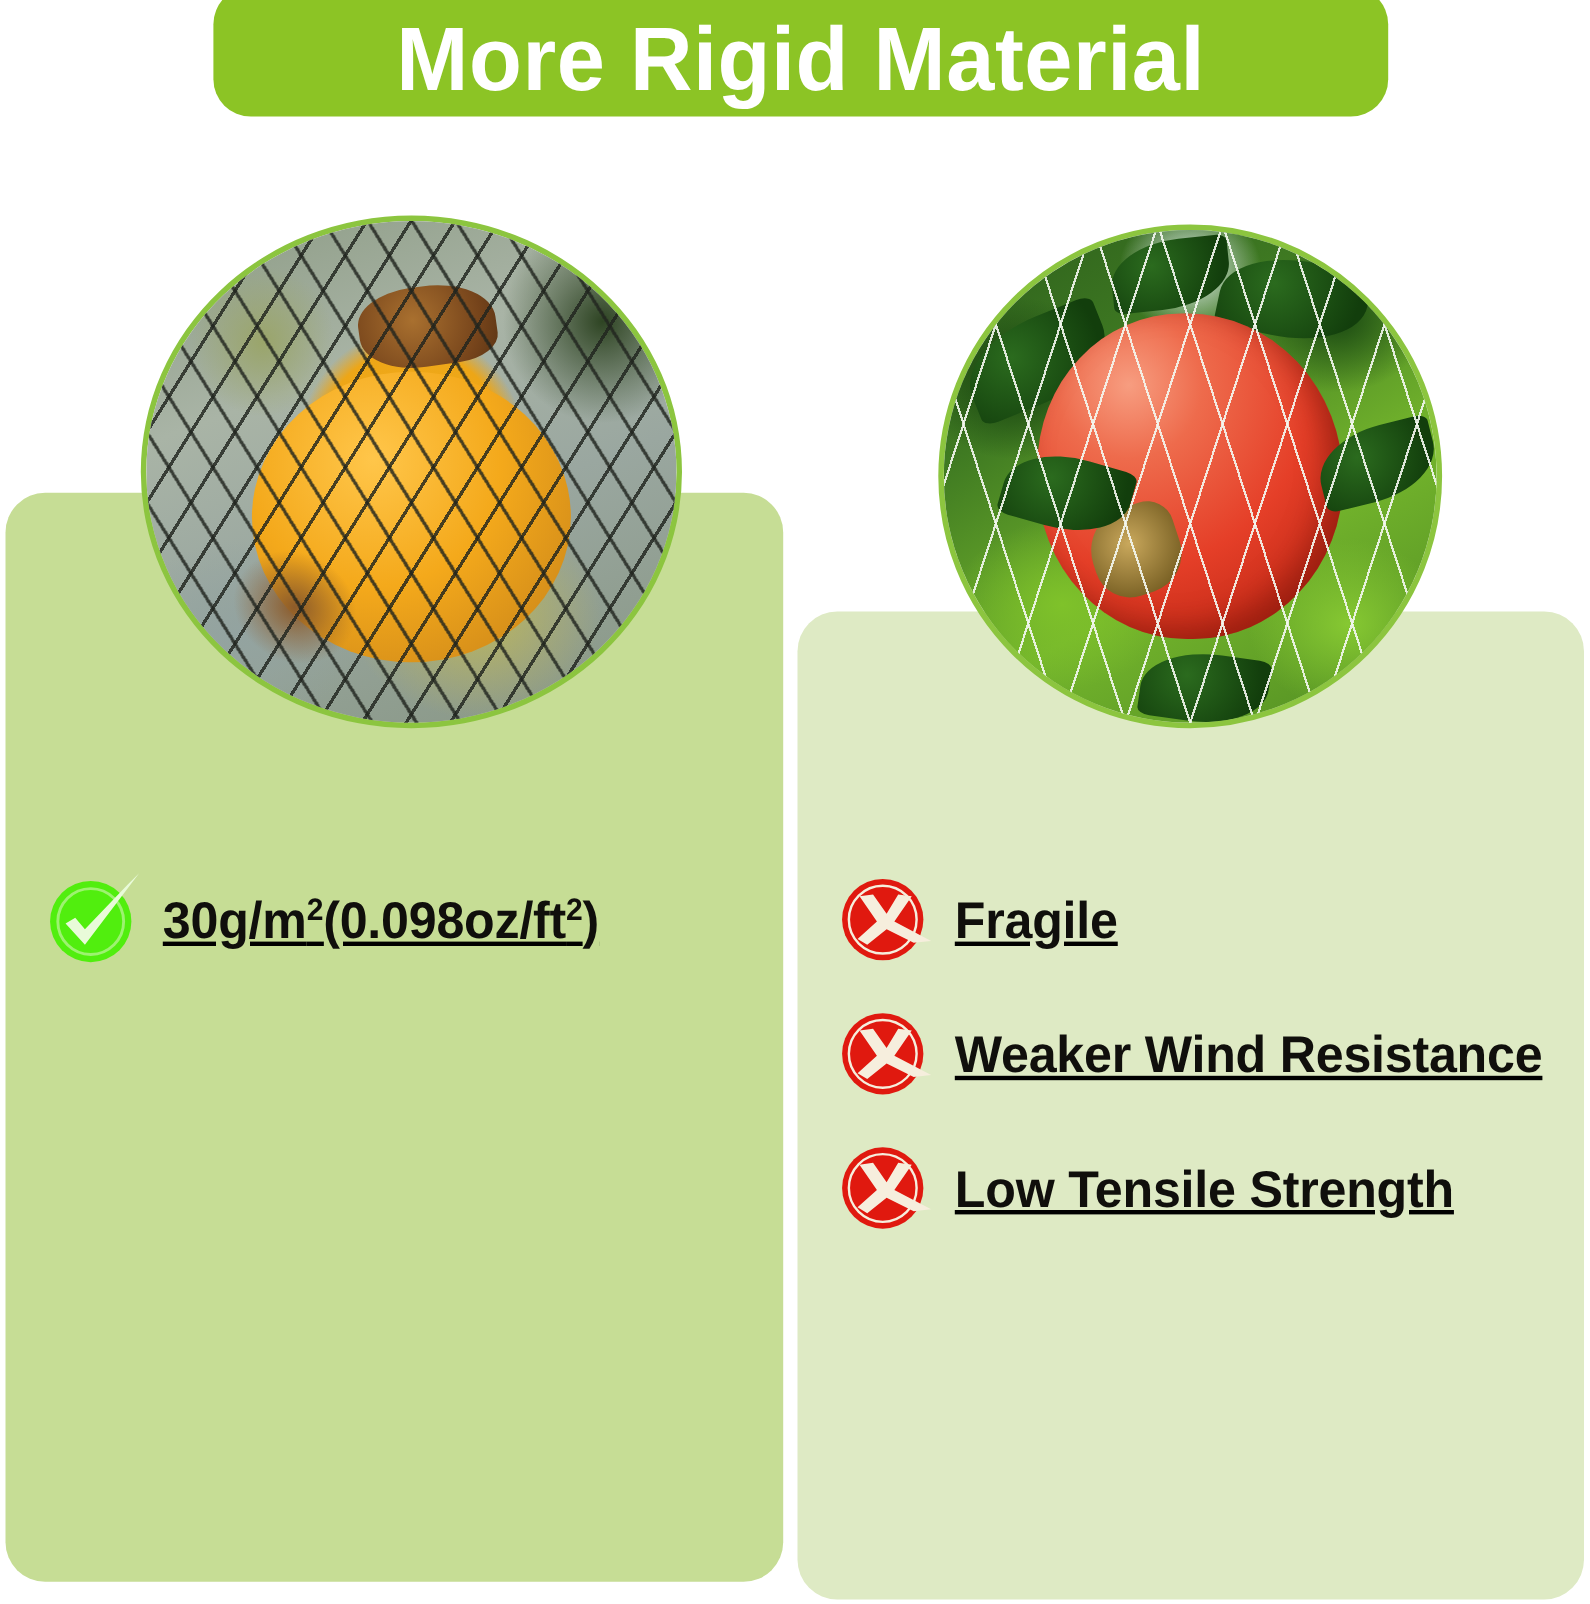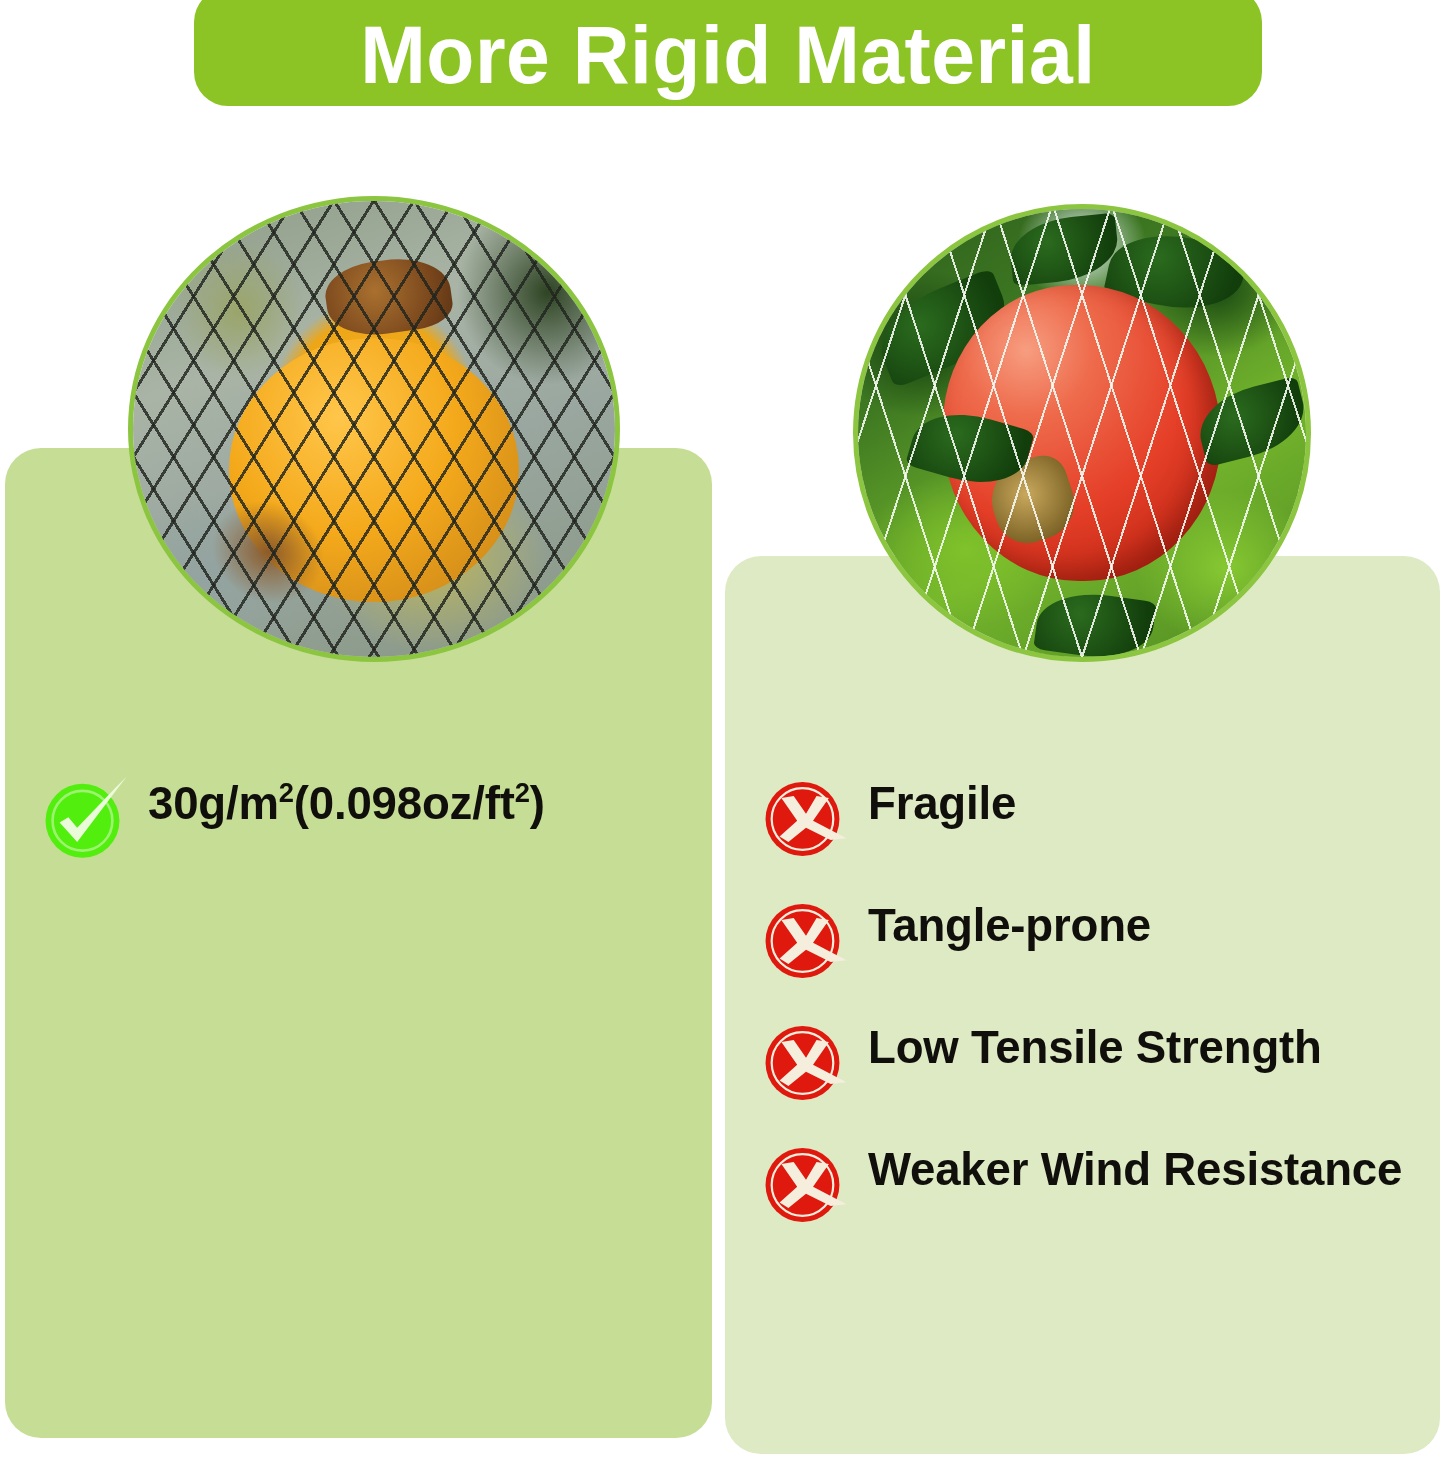--- a/index.html
+++ b/index.html
@@ -194,20 +194,22 @@
     position: absolute;
     display: flex;
     flex-direction: column;
   }
   #list-left  { left: 42px;  top: 775px; width: 660px; }
   #list-right { left: 762px; top: 775px; width: 675px; }
 
   .feature-row {
     height: 122px;
     display: flex;
+    align-items: center;
+    text-decoration: underline;
   }
   .feature-icon {
     width: 88px;
     height: 88px;
     flex: 0 0 88px;
     position: relative;
     margin-right: 18px;
   }
   .feature-icon svg { display: block; overflow: visible; }
 
@@ -291,46 +293,36 @@
     <span class="feature-icon">
       <svg width="88" height="88" viewBox="0 0 100 100">
         <circle cx="46" cy="50" r="42" fill="#E0190F"></circle>
         <circle cx="46" cy="50" r="35" fill="none" stroke="#F6EEDD" stroke-width="2.5"></circle>
         <path d="M22 26 L36 24 L50 44 L62 24 L76 26 L58 52 L96 72 L78 74 L50 60 L30 76 L20 70 L40 52 Z" fill="#F6EEDD"></path>
       </svg>
     </span>
     <span class="feature-label">Fragile</span>
   </div>
 
+
   <div class="feature-row">
     <span class="feature-icon">
       <svg width="88" height="88" viewBox="0 0 100 100">
         <circle cx="46" cy="50" r="42" fill="#E0190F"></circle>
         <circle cx="46" cy="50" r="35" fill="none" stroke="#F6EEDD" stroke-width="2.5"></circle>
         <path d="M22 26 L36 24 L50 44 L62 24 L76 26 L58 52 L96 72 L78 74 L50 60 L30 76 L20 70 L40 52 Z" fill="#F6EEDD"></path>
       </svg>
     </span>
-    <span class="feature-label">Tangle-prone</span>
+    <span class="feature-label">Weaker Wind Resistance</span>
   </div>
 
   <div class="feature-row">
     <span class="feature-icon">
       <svg width="88" height="88" viewBox="0 0 100 100">
         <circle cx="46" cy="50" r="42" fill="#E0190F"></circle>
         <circle cx="46" cy="50" r="35" fill="none" stroke="#F6EEDD" stroke-width="2.5"></circle>
         <path d="M22 26 L36 24 L50 44 L62 24 L76 26 L58 52 L96 72 L78 74 L50 60 L30 76 L20 70 L40 52 Z" fill="#F6EEDD"></path>
       </svg>
     </span>
     <span class="feature-label">Low Tensile Strength</span>
   </div>
 
-  <div class="feature-row">
-    <span class="feature-icon">
-      <svg width="88" height="88" viewBox="0 0 100 100">
-        <circle cx="46" cy="50" r="42" fill="#E0190F"></circle>
-        <circle cx="46" cy="50" r="35" fill="none" stroke="#F6EEDD" stroke-width="2.5"></circle>
-        <path d="M22 26 L36 24 L50 44 L62 24 L76 26 L58 52 L96 72 L78 74 L50 60 L30 76 L20 70 L40 52 Z" fill="#F6EEDD"></path>
-      </svg>
-    </span>
-    <span class="feature-label">Weaker Wind Resistance</span>
-  </div>
-
 </div>
 
 </body></html>

